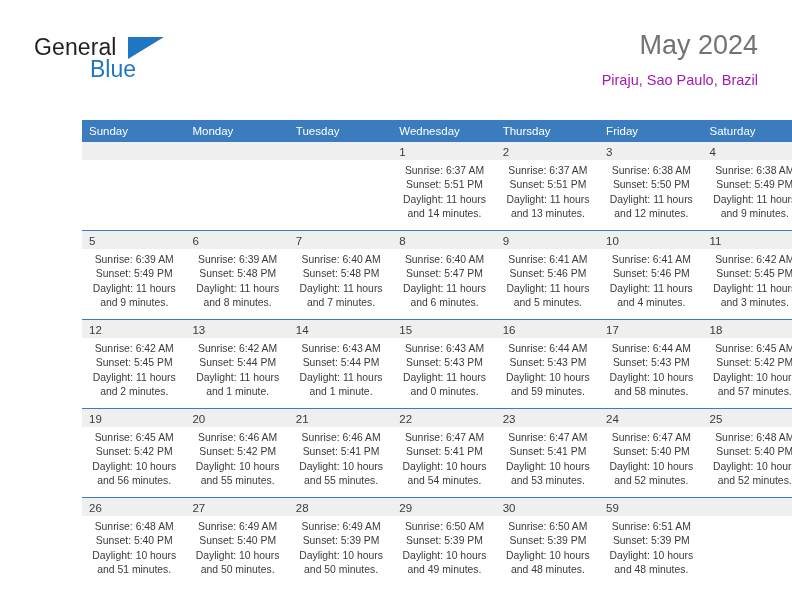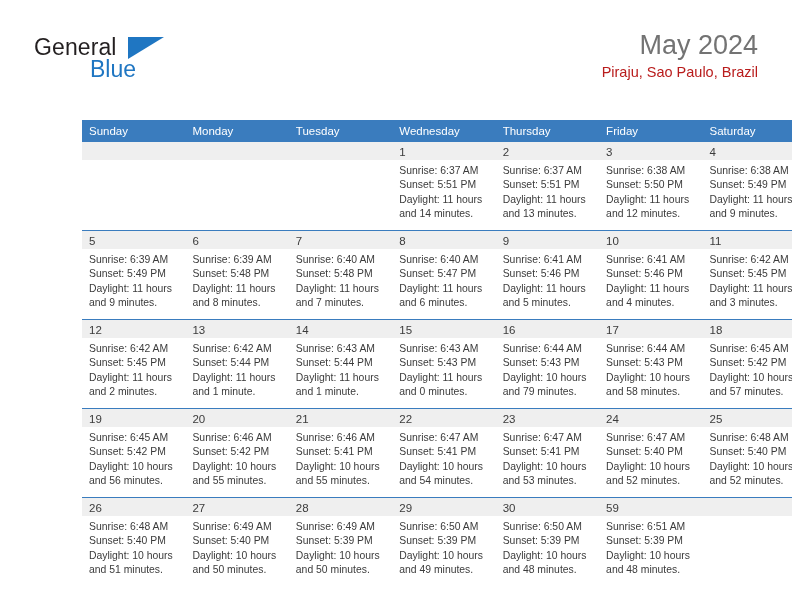--- a/index.html
+++ b/index.html
@@ -70,22 +70,23 @@
     text-align: right;
   }
   .cal-title {
     font-size: 27px;
     color: #737373;
     line-height: 34px;
     white-space: nowrap;
   }
   .cal-subtitle {
     font-size: 14.5px;
-    color: #b91c1c;
+    color: #a21caf;
     line-height: 20px;
+    margin-top: 8px;
     white-space: nowrap;
   }
 
   
   .calendar {
     position: absolute;
     left: 34px;
     top: 120px;
     width: 724px;
     border-collapse: collapse;
@@ -127,20 +128,21 @@
     white-space: nowrap;
   }
   .daynum.empty {
     background: #efefef;
   }
   .info {
     padding: 4px 6px 0 7px;
     font-size: 10.4px;
     line-height: 14.4px;
     color: #3b3b3b;
+    text-align: center;
   }
   .info div {
     white-space: nowrap;
   }
 </style>
 </head>
 <body>
 
 <div class="page">
 
@@ -357,21 +359,21 @@
               </div>
             </div>
           </td>
           <td>
             <div class="cell">
               <div class="daynum">16</div>
               <div class="info">
                 <div>Sunrise: 6:44 AM</div>
                 <div>Sunset: 5:43 PM</div>
                 <div>Daylight: 10 hours</div>
-                <div>and 79 minutes.</div>
+                <div>and 59 minutes.</div>
               </div>
             </div>
           </td>
           <td>
             <div class="cell">
               <div class="daynum">17</div>
               <div class="info">
                 <div>Sunrise: 6:44 AM</div>
                 <div>Sunset: 5:43 PM</div>
                 <div>Daylight: 10 hours</div>

